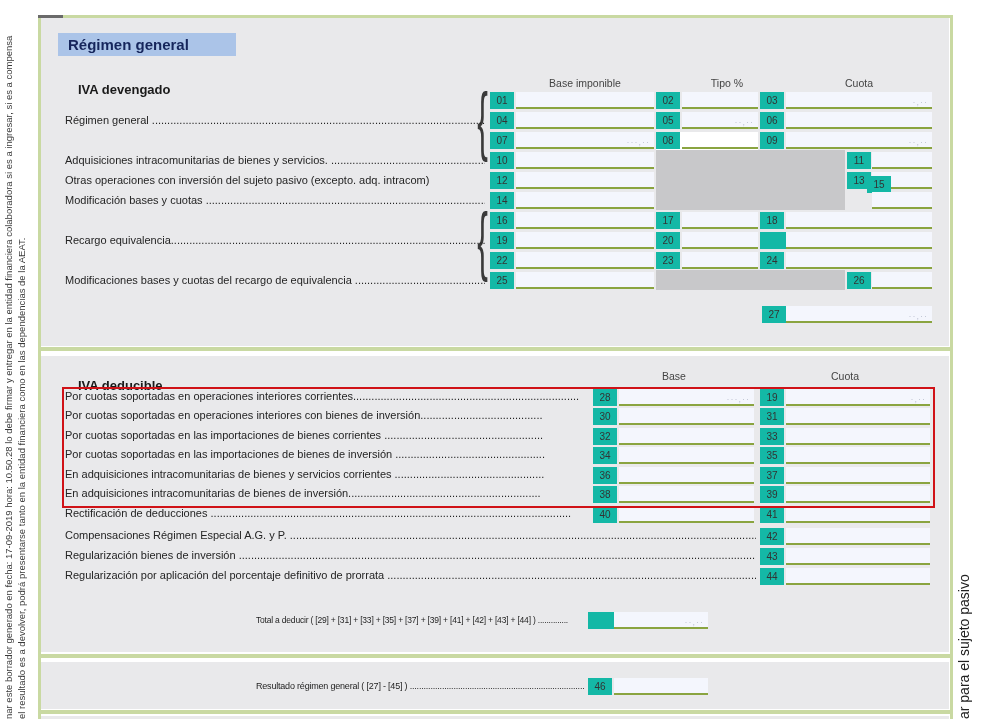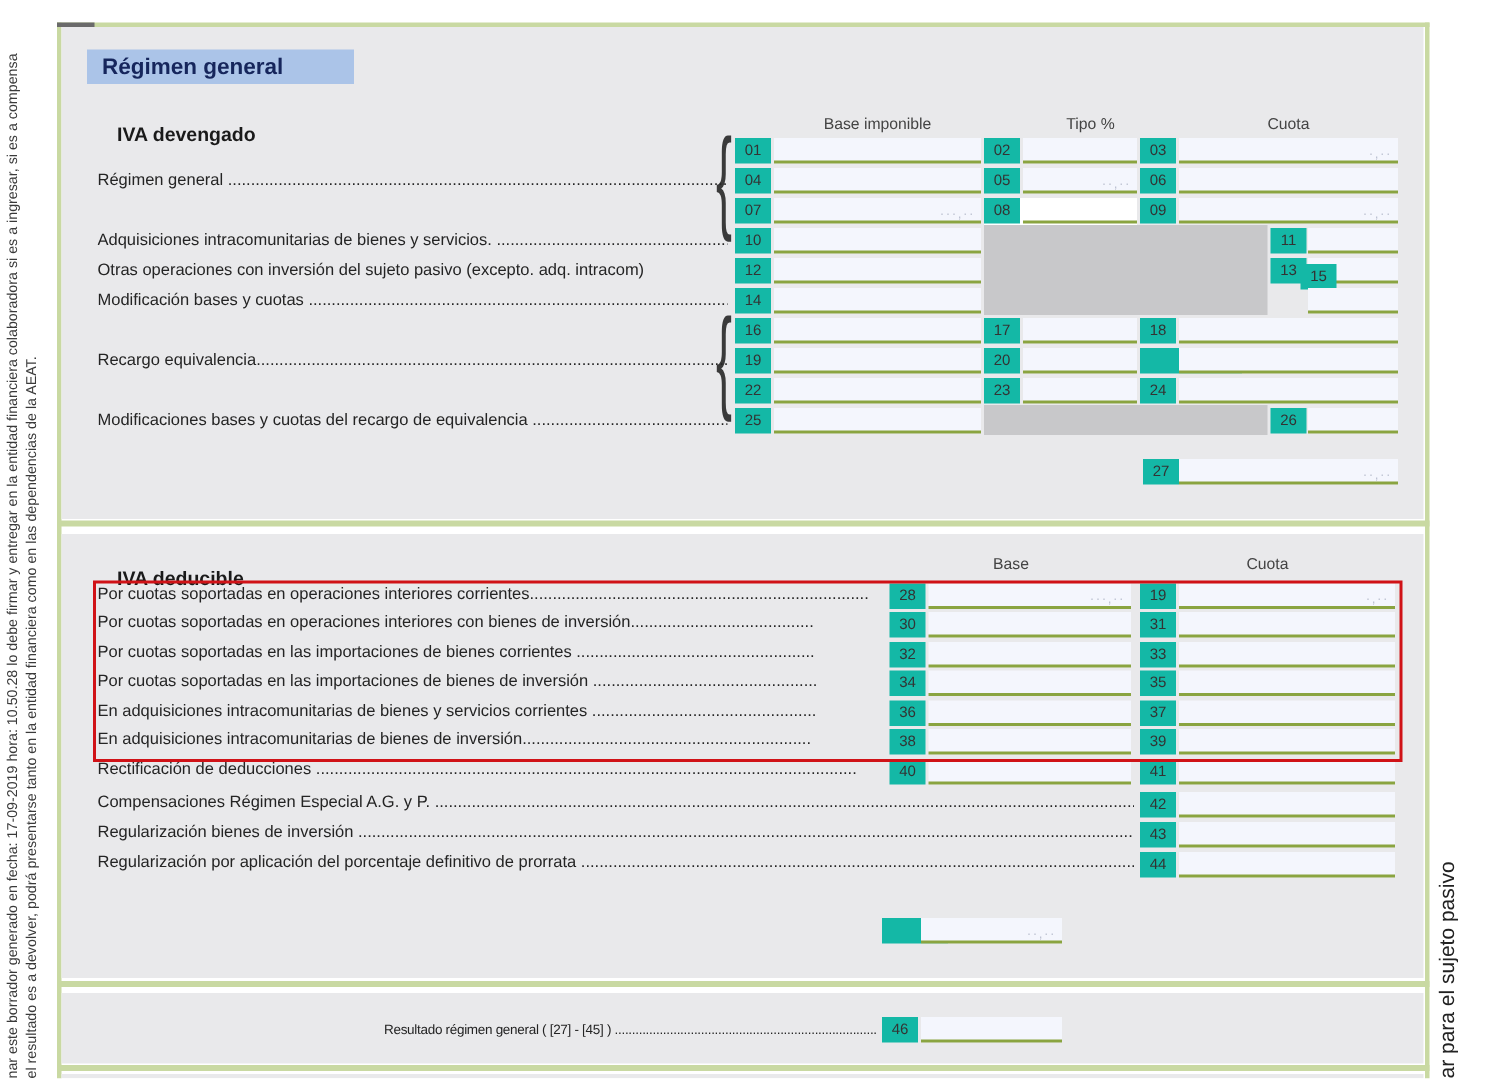--- a/index.html
+++ b/index.html
@@ -179,20 +179,21 @@
       <div class="abs input" style="left: 786px; top: 528px; width: 144px;"></div>
       <div class="abs lbl" style="left: 65px; top: 549px; width: 691px;">Regularización bienes de inversión ..............................................................................................................................................................................</div>
       <div class="abs numbox" style="left: 760px; top: 548px;">43</div>
       <div class="abs input" style="left: 786px; top: 548px; width: 144px;"></div>
       <div class="abs lbl" style="left: 65px; top: 569px; width: 691px;">Regularización por aplicación del porcentaje definitivo de prorrata .........................................................................................................................</div>
       <div class="abs numbox" style="left: 760px; top: 568px;">44</div>
       <div class="abs input" style="left: 786px; top: 568px; width: 144px;"></div>
     </div>
   <div class="abs redbox" style="left:62px;top:387px;width:869px;height:117px;"></div>
 
+  <div class="abs sm-lbl" style="left:256px;top:615px;width:328px;">Total a deducir ( [29] + [31] + [33] + [35] + [37] + [39] + [41] + [42] + [43] + [44] ) ..............</div>
   <div class="abs numbox" style="left:588px;top:612px;padding-left:20px;">45</div>
   <div class="abs input" id="f45" style="left:614px;top:612px;width:94px;">
       <div class="abs ghost">··,··</div>
     </div>
 
   <div class="abs sm-lbl" style="left:256px;top:681px;width:328px;font-size:9px;">Resultado régimen general ( [27] - [45] ) .........................................................................................................</div>
   <div class="abs numbox" style="left:588px;top:678px;">46</div>
   <div class="abs input" style="left:614px;top:678px;width:94px;"></div>
 
   <div class="abs rot note" style="left:3px;top:719px;width:719px;overflow:hidden;">nar este borrador generado en fecha: 17-09-2019 hora: 10.50.28 lo debe firmar y entregar en la entidad financiera colaboradora si es a ingresar, si es a compensa</div>

